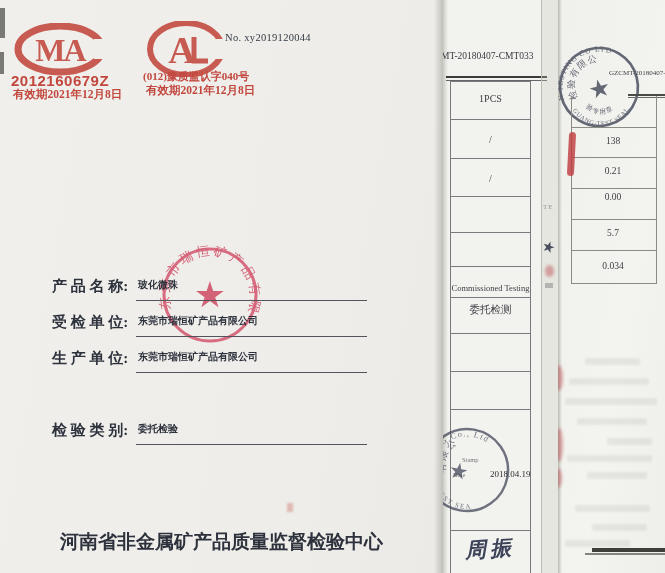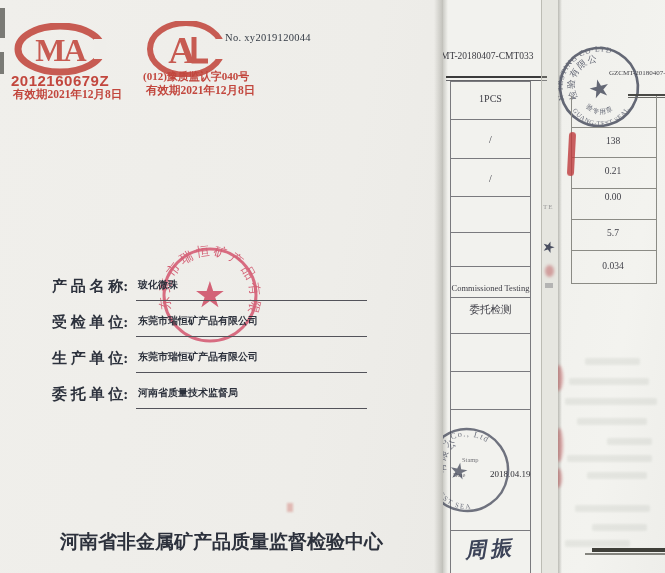--- a/index.html
+++ b/index.html
@@ -204,23 +204,23 @@
     <div class="abs frow" style="top:313px;">
       <span class="flabel">受 检 单 位:</span>
       <span class="fvalue">东莞市瑞恒矿产品有限公司</span>
       <span class="fline"></span>
     </div>
     <div class="abs frow" style="top:349px;">
       <span class="flabel">生 产 单 位:</span>
       <span class="fvalue">东莞市瑞恒矿产品有限公司</span>
       <span class="fline"></span>
     </div>
-    <div class="abs frow" style="top:385px;">
-      <span class="flabel">委 托 单 位:</span>
-      <span class="fvalue">河南省质量技术监督局</span>
+    <div class="abs frow" style="top:421px;">
+      <span class="flabel">检 验 类 别:</span>
+      <span class="fvalue">委托检验</span>
       <span class="fline"></span>
     </div>
 
     <div class="abs" style="left:287px;top:503px;width:6px;height:9px;background:rgba(200,90,80,.35);filter:blur(1px);"></div>
 
     <div class="abs footer" style="left:60px;top:529px;">河南省非金属矿产品质量监督检验中心</div>
   </div>
 
 </div>
 

